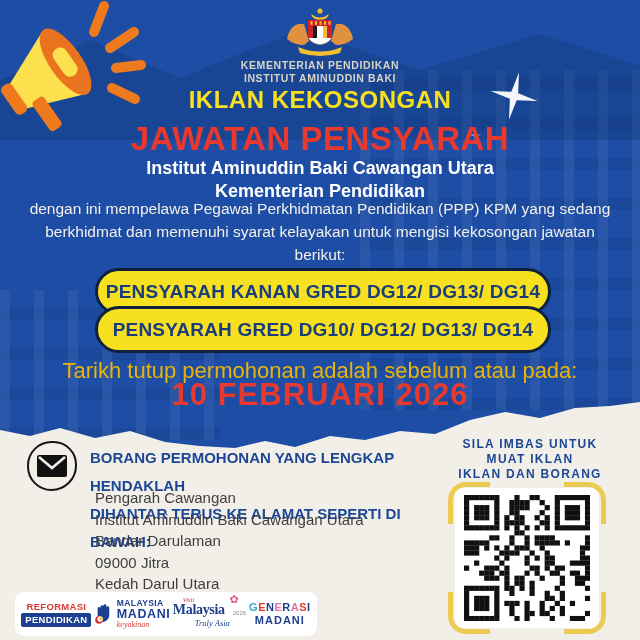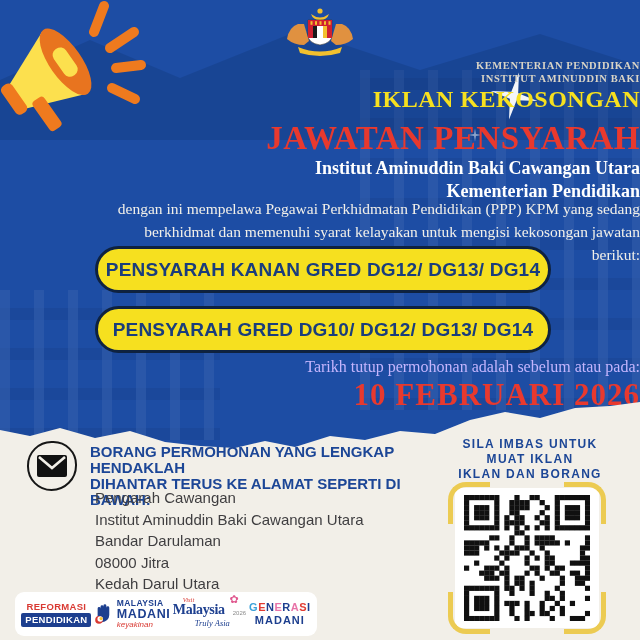--- a/index.html
+++ b/index.html
@@ -11,51 +11,51 @@
   
   .bg-tex{position:absolute;opacity:.10;pointer-events:none;}
   .bg-win{
     background:
       repeating-linear-gradient(90deg, rgba(255,255,255,.55) 0 10px, transparent 10px 34px),
       repeating-linear-gradient(0deg, rgba(8,25,60,.8) 0 12px, transparent 12px 40px);
   }
   .bg-roof{position:absolute;left:0;top:0;width:640px;height:140px;opacity:.22;pointer-events:none;}
 
   .abs{position:absolute;}
-  .ctr{width:100%;text-align:right;font-family:Liberation Serif, serif;}
+  .ctr{width:100%;text-align:center;}
 
   .ministry{top:59px;color:#d9d4c6;font-size:10.5px;line-height:13px;font-weight:700;letter-spacing:.6px;}
   .title1{top:86px;font-size:24px;font-weight:700;color:var(--accent-yellow,#f6e01f);letter-spacing:.5px;}
   .title2{top:120px;font-size:33px;font-weight:700;color:var(--accent-red,#e8392e);letter-spacing:.5px;}
   .subtitle{top:157px;color:#fff;font-size:18px;font-weight:700;line-height:23px;}
   .intro{top:197px;color:#f2f0e9;font-size:15.5px;line-height:23px;}
 
   .pill{
     left:95px;width:450px;height:41px;border-radius:24px;
     background:var(--accent-yellow,#f6e01f);
     border:3px solid #0e2240;
     display:flex;align-items:center;justify-content:center;
     color:var(--navy-text,#1a3d7c);font-weight:700;font-size:19px;letter-spacing:.2px;
     box-sizing:content-box;
   }
-  .pill-1{top:246px;}
+  .pill-1{top:268px;}
   .pill-2{top:306px;}
 
-  .deadline-label{top:358px;color:#c4b5fd;font-size:16px;}
+  .deadline-label{top:358px;color:#eab308;font-size:22px;}
   .deadline-date{top:377px;color:var(--accent-red,#e8392e);font-size:31px;font-weight:700;letter-spacing:1px;}
 
   .torn{left:0;top:398px;width:640px;height:52px;}
   .cream{left:0;top:448px;width:640px;height:192px;background:var(--cream,#f2efe8);}
 
   .envelope-badge{
     left:27px;top:441px;width:50px;height:50px;border:2.5px solid #161616;
     border-radius:50% 48% 52% 50%;display:flex;align-items:center;justify-content:center;
     background:var(--cream,#f2efe8);box-sizing:border-box;
   }
-  .mail-heading{left:90px;top:444px;width:372px;color:#1c4696;font-size:15px;font-weight:700;line-height:16px;}
+  .mail-heading{left:90px;top:444px;width:372px;color:#1c4696;font-size:15px;font-weight:700;line-height:28px;}
   .address{left:95px;top:487px;color:#3f3e40;font-size:15px;line-height:21.5px;}
   .address b{color:#2c2c2e;}
 
   .qr-caption{left:438px;top:437px;width:184px;text-align:center;color:#1c4696;font-size:12px;font-weight:700;letter-spacing:1.3px;line-height:15px;}
   .qr-wrap{left:448px;top:482px;width:158px;height:152px;}
   .qr-white{position:absolute;left:7px;top:6px;width:144px;height:140px;background:#fff;display:flex;align-items:center;justify-content:center;}
   .corner{position:absolute;width:42px;height:42px;border:5px solid var(--qr-bracket-gold,#eccb52);box-sizing:border-box;}
   .corner.tl{left:0;top:0;border-right:none;border-bottom:none;border-top-left-radius:18px;}
   .corner.tr{right:0;top:0;border-left:none;border-bottom:none;border-top-right-radius:18px;}
   .corner.bl{left:0;bottom:0;border-right:none;border-top:none;border-bottom-left-radius:18px;}
@@ -65,21 +65,21 @@
     left:15px;top:592px;width:302px;height:44px;background:#fff;border-radius:9px;
     display:flex;align-items:center;justify-content:space-evenly;padding:12px 4px;box-sizing:border-box;
   }
   .logo{display:flex;flex-direction:column;align-items:center;line-height:1;}
   .lg-reformasi .l1{color:#d93a33;font-size:9.5px;font-weight:700;letter-spacing:.3px;}
   .lg-reformasi .l2{margin-top:2px;background:#1d3f8f;color:#fff;font-size:9.5px;font-weight:700;padding:2px 4px;border-radius:2px;letter-spacing:.3px;}
   .lg-madani{flex-direction:row;gap:3px;align-items:center;}
   .lg-madani .txt{display:flex;flex-direction:column;align-items:flex-start;}
   .lg-madani .m1{color:#1d3f8f;font-size:8.5px;font-weight:700;letter-spacing:.4px;}
   .lg-madani .m2{color:#1d3f8f;font-size:12.5px;font-weight:700;letter-spacing:.6px;}
-  .lg-madani .m3{color:#d93a33;font-size:8px;font-style:italic;font-family:Liberation Sans, sans-serif;margin-top:1px;}
+  .lg-madani .m3{color:#d93a33;font-size:8px;font-style:italic;font-family:Liberation Serif, serif;margin-top:1px;}
   .lg-visit{position:relative;width:74px;height:34px;}
   .lg-visit .v-visit{position:absolute;left:10px;top:0;color:#d93a33;font-size:6.5px;font-style:italic;font-family:"Liberation Serif",serif;}
   .lg-visit .v-flower{position:absolute;right:8px;top:-3px;color:#e0598f;font-size:11px;}
   .lg-visit .v-main{position:absolute;left:0;top:6px;color:#1d3f8f;font-size:14px;font-family:"Liberation Serif",serif;font-weight:700;letter-spacing:-.3px;}
   .lg-visit .v-year{position:absolute;left:60px;top:13px;color:#8a8a8a;font-size:6px;}
   .lg-visit .v-script{position:absolute;left:22px;top:22px;color:#1d3f8f;font-size:8.5px;font-style:italic;font-family:"Liberation Serif",serif;}
   .lg-generasi .g1{display:flex;font-size:11px;font-weight:700;letter-spacing:.5px;}
   .lg-generasi .g2{color:#1d3f8f;font-size:11px;font-weight:700;letter-spacing:1px;margin-top:2px;}
 
   .sparkle{left:488px;top:70px;width:52px;height:52px;opacity:.95;}
@@ -177,21 +177,21 @@
 
   <div class="abs mail-heading">
     <div>BORANG PERMOHONAN YANG LENGKAP HENDAKLAH</div>
     <div>DIHANTAR TERUS KE ALAMAT SEPERTI DI BAWAH:</div>
   </div>
 
   <div class="abs address">
     <div>Pengarah Cawangan</div>
     <div>Institut Aminuddin Baki Cawangan Utara</div>
     <div>Bandar Darulaman</div>
-    <div>08000 Jitra</div>
+    <div>09000 Jitra</div>
     <div>Kedah Darul Utara</div>
     <div><span>(u.p: </span><b>Unit Sumber Manusia</b><span>)</span></div>
     <div>Tel : 04-9147000</div>
   </div>
 
   <div class="abs qr-caption">
     <div>SILA IMBAS UNTUK</div>
     <div>MUAT IKLAN</div>
     <div>IKLAN DAN BORANG</div>
   </div>

